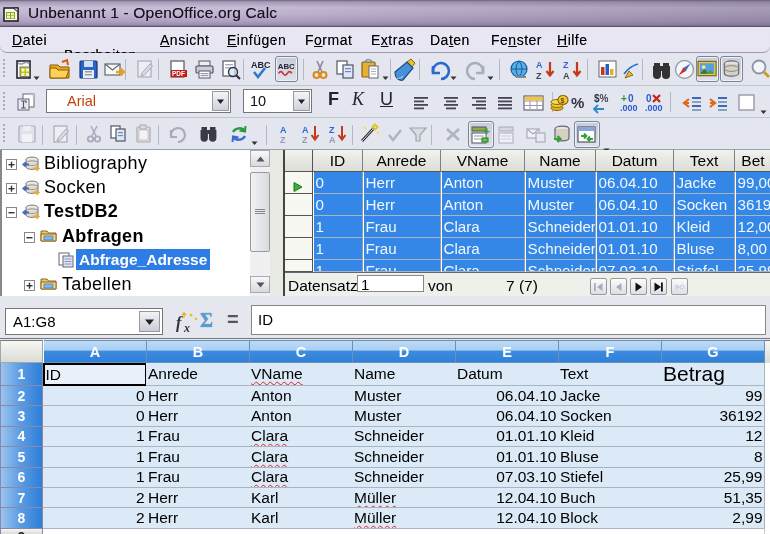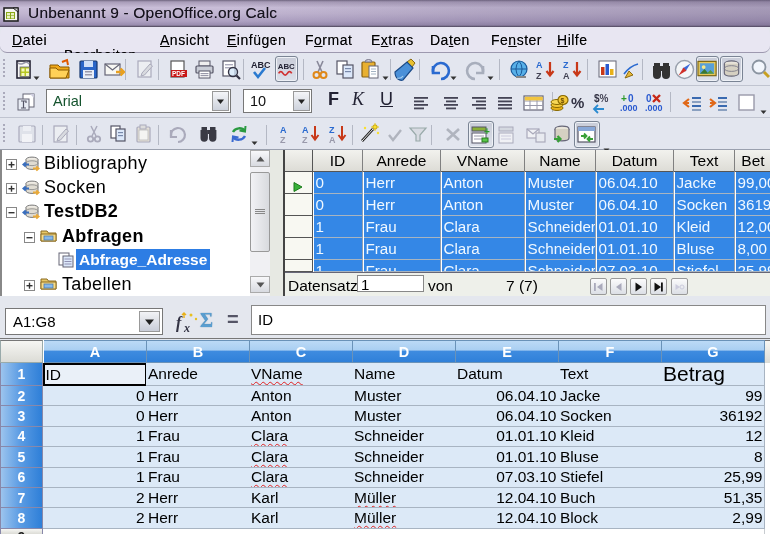--- a/index.html
+++ b/index.html
@@ -12,21 +12,21 @@
   <svg width="18" height="18" viewBox="0 0 18 18">
    <rect x="1" y="3" width="14" height="13" fill="#f6f6f2" stroke="#222" stroke-width="1.6"></rect>
    <path d="M10 3 l5 0 0 4 z" fill="#cfcfcf" stroke="#222" stroke-width="1"></path>
    <rect x="3" y="7" width="9" height="7" fill="#8aa818"></rect>
    <rect x="4" y="8" width="3" height="2.4" fill="#e8efc0"></rect>
         <rect x="8" y="8" width="3" height="2.4" fill="#e8efc0"></rect>
    <rect x="4" y="11" width="3" height="2.4" fill="#e8efc0"></rect>
         <rect x="8" y="11" width="3" height="2.4" fill="#e8efc0"></rect>
   </svg>
  </div>
- <div class="abs" style="left:28px;top:3.5px;font-size:15.5px;letter-spacing:0.2px;color:#15121c;text-shadow:0 0 0.6px rgba(20,18,28,0.5);">Unbenannt 9 - OpenOffice.org Calc</div>
+ <div class="abs" style="left:28px;top:3.5px;font-size:15.5px;letter-spacing:0.2px;color:#15121c;text-shadow:0 0 0.6px rgba(20,18,28,0.5);">Unbenannt 1 - OpenOffice.org Calc</div>
 </div>
 
 <div class="abs" style="left:0;top:27px;width:770px;height:26px;background:#e8e6f2;border-bottom:1px solid #9d99af;border-radius:7px;">
 <div class="abs" style="left:12px;top:5px;font-size:14px;letter-spacing:0.5px;color:#000;text-shadow:0 0 0.5px rgba(20,20,30,0.55);"><u>D</u>atei</div>
 <div class="abs" style="left:64px;top:5px;font-size:14px;letter-spacing:0.5px;color:#000;text-shadow:0 0 0.5px rgba(20,20,30,0.55);margin-top:15px;"><u>B</u>earbeiten</div>
 <div class="abs" style="left:160px;top:5px;font-size:14px;letter-spacing:0.5px;color:#000;text-shadow:0 0 0.5px rgba(20,20,30,0.55);"><u>A</u>nsicht</div>
 <div class="abs" style="left:227px;top:5px;font-size:14px;letter-spacing:0.5px;color:#000;text-shadow:0 0 0.5px rgba(20,20,30,0.55);"><u>E</u>infügen</div>
 <div class="abs" style="left:305px;top:5px;font-size:14px;letter-spacing:0.5px;color:#000;text-shadow:0 0 0.5px rgba(20,20,30,0.55);">F<u>o</u>rmat</div>
 <div class="abs" style="left:371px;top:5px;font-size:14px;letter-spacing:0.5px;color:#000;text-shadow:0 0 0.5px rgba(20,20,30,0.55);">E<u>x</u>tras</div>
 <div class="abs" style="left:430px;top:5px;font-size:14px;letter-spacing:0.5px;color:#000;text-shadow:0 0 0.5px rgba(20,20,30,0.55);">Da<u>t</u>en</div>
@@ -205,21 +205,21 @@
 </div>
 <div class="abs" style="left:0;top:87px;width:770px;height:31px;background:#e3e6ef;border-bottom:1px solid #c0c4d0;">
 <div class="abs" style="left:3px;top:5px;width:2px;height:20px;background:repeating-linear-gradient(180deg,#aab,#aab 2px,#e3e6ef 2px,#e3e6ef 4px);"></div>
 <div class="abs" style="left:15px;top:4px;width:22px;height:22px;"><svg width="22" height="22" viewBox="0 0 22 22">
         <rect x="8" y="3" width="11" height="13" fill="#fff" stroke="#667" stroke-width="1"></rect>
         <path d="M15 3 l4 0 0 4z" fill="#ccd"></path>
         <rect x="3" y="8" width="11" height="11" fill="#e8ecf4" stroke="#667" stroke-width="1"></rect>
         <path d="M8.5 10 l0 7 m-2.5 0 l5 0 m-5 -7 l5 0 0 2" stroke="#556" stroke-width="1.2" fill="none"></path>
       </svg></div>
 <div class="abs" style="left:46px;top:2px;width:185px;height:24px;background:#fff;border:1px solid #777;">
-      <div class="abs" style="left:6px;top:3px;font-size:14.5px;color:#14532d;">Arial</div>
+      <div class="abs" style="left:20px;top:3px;font-size:14.5px;color:#c2410c;">Arial</div>
       <div class="abs" style="right:1px;top:1px;width:17px;height:20px;background:linear-gradient(180deg,#f4f5f8,#cdd2dc);border:1px solid #999;display:flex;align-items:center;justify-content:center;">
         <svg width="9" height="7" viewBox="0 0 9 7">
           <path d="M1 1.5 l7 0 -3.5 4.5 z" fill="#222"></path>
         </svg>
       </div>
     </div>
 <div class="abs" style="left:243px;top:2px;width:69px;height:24px;background:#fff;border:1px solid #777;">
       <div class="abs" style="left:6px;top:3px;font-size:14.5px;color:#111;">10</div>
       <div class="abs" style="right:1px;top:1px;width:17px;height:20px;background:linear-gradient(180deg,#f4f5f8,#cdd2dc);border:1px solid #999;display:flex;align-items:center;justify-content:center;">
         <svg width="9" height="7" viewBox="0 0 9 7">

